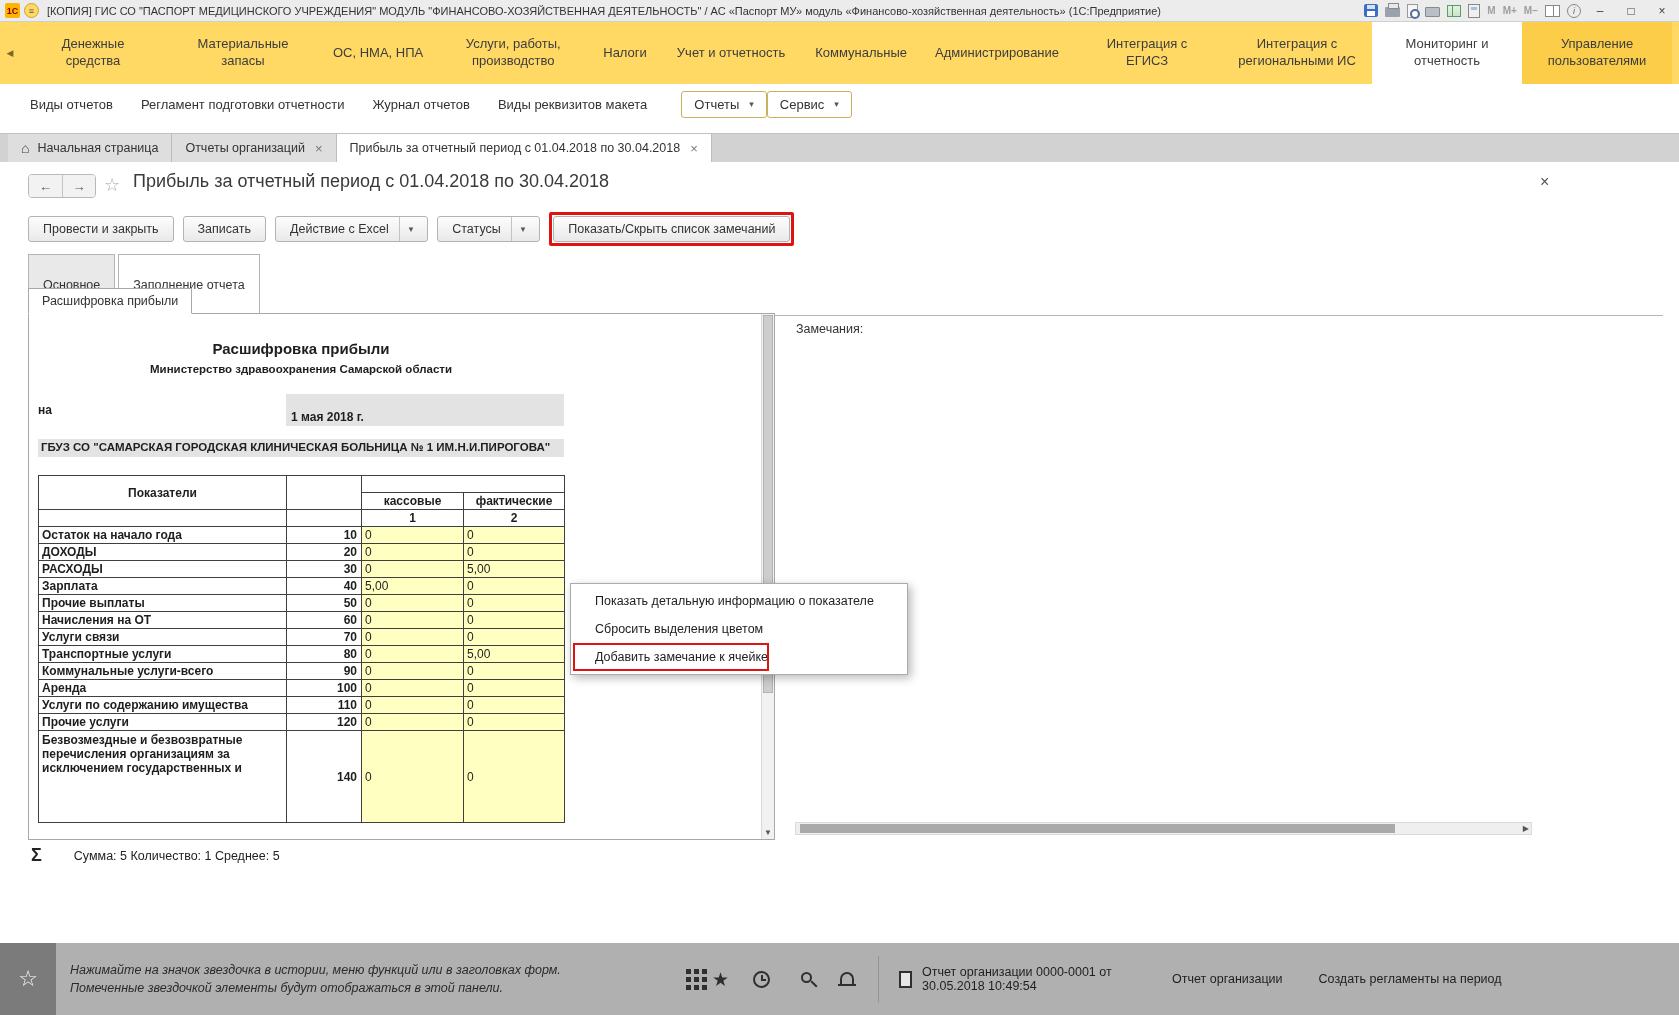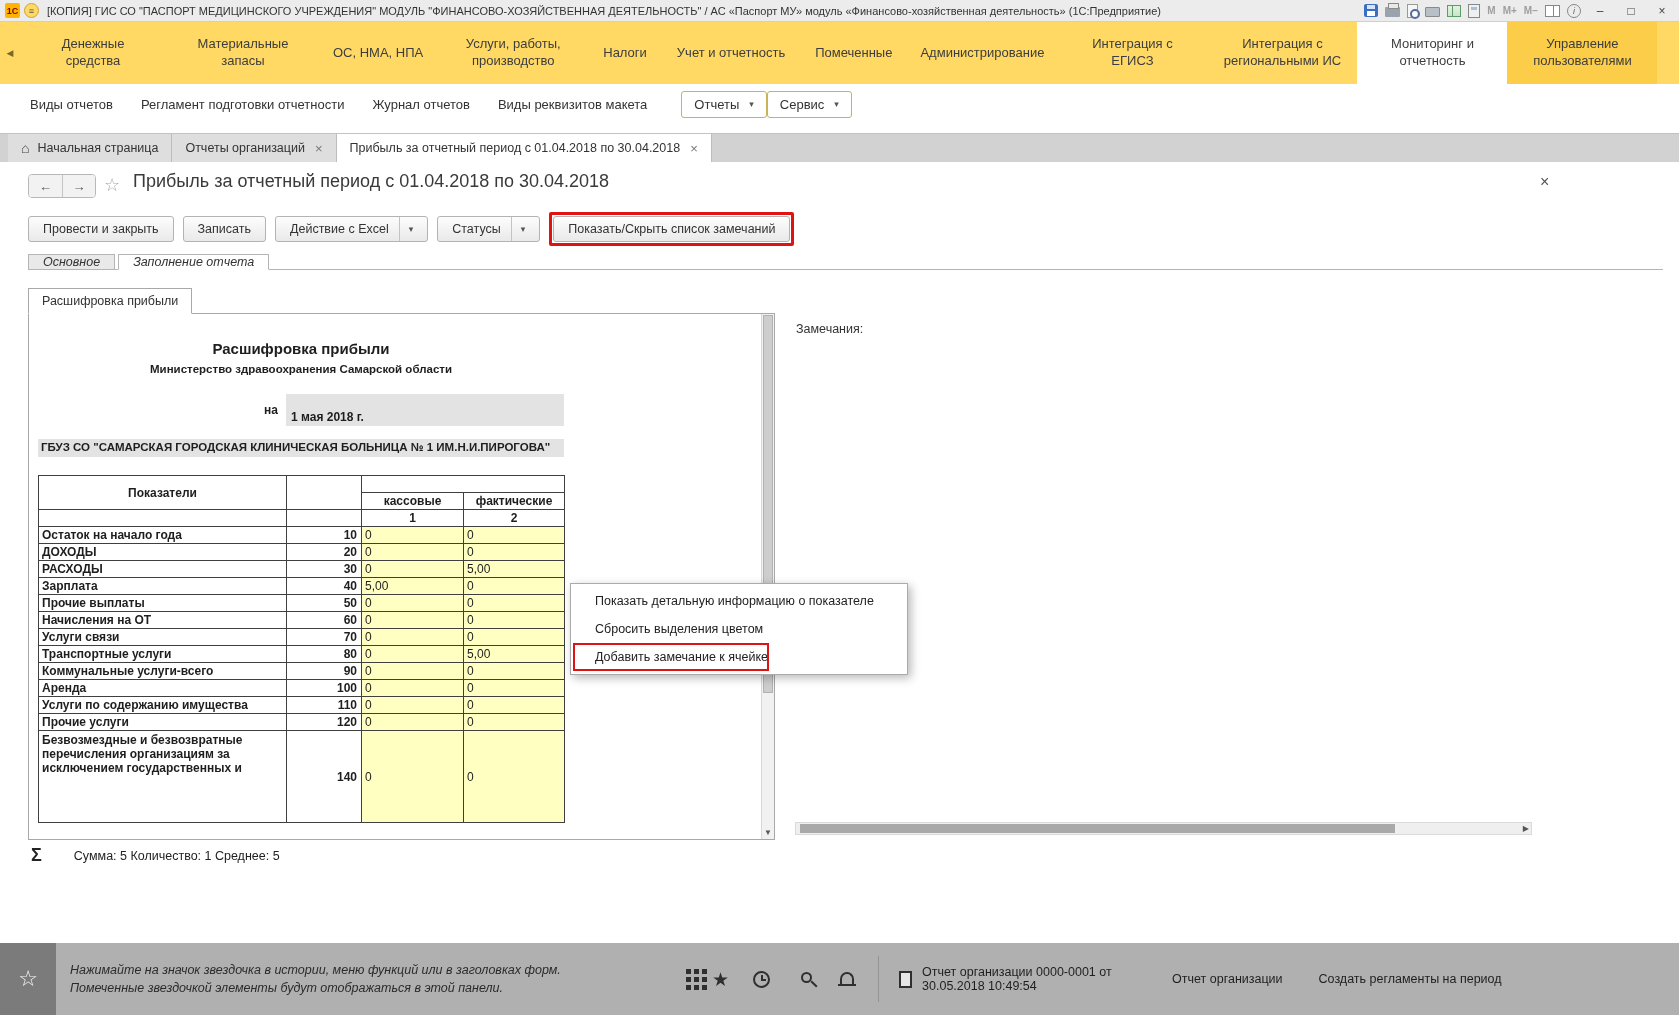--- a/index.html
+++ b/index.html
@@ -63,30 +63,30 @@
   .fav-star { position:absolute; left:104px; top:12px; font-size:18px; color:#a8a8a8; cursor:pointer; }
   .page-title { position:absolute; left:133px; top:9px; font-size:18px; color:#3a3a3a; white-space:nowrap; }
   .page-close { position:absolute; left:1540px; top:11px; font-size:16px; color:#555; cursor:pointer; }
 
   .toolbar { position:absolute; left:28px; top:50px; display:flex; align-items:center; gap:9px; }
   .btn { height:26px; padding:0 14px; background:linear-gradient(#fdfdfd,#e9e9e9); border:1px solid #b3b3b3; border-radius:3px; font-size:12.5px; color:#333; display:flex; align-items:center; cursor:pointer; white-space:nowrap; }
   .dd-caret { margin-left:10px; padding-left:9px; border-left:1px solid #c3c3c3; font-size:9px; color:#555; align-self:stretch; display:flex; align-items:center; }
   .red-outline { border:3px solid #e01313; border-radius:2px; padding:1px; }
 
   .form-tabs { position:absolute; left:28px; top:92px; right:16px; display:flex; border-bottom:1px solid #b5b5b5; }
-  .form-tab { padding:0 14px; font-size:12.5px; color:#333; background:#e9e9e9; border:1px solid #b5b5b5; margin-right:3px; margin-bottom:-1px; cursor:pointer;font-style:italic; }
+  .form-tab { padding:23px 14px; font-size:12.5px; color:#333; background:#e9e9e9; border:1px solid #b5b5b5; margin-right:3px; margin-bottom:-1px; cursor:pointer; }
   .form-tab.active { background:#fff; border-bottom:1px solid #fff; }
 
   .report-tab { position:absolute; left:28px; top:126px; height:26px; padding:5px 13px; font-size:12.5px; color:#333; background:#fff; border:1px solid #a8a8a8; border-bottom:1px solid #fff; z-index:2; cursor:pointer; }
   .report-box { position:absolute; left:28px; top:151px; width:747px; height:527px; border:1px solid #a8a8a8; background:#fff; overflow:hidden; }
   .report-inner { position:absolute; left:9px; top:0; width:560px; }
   .rep-title { margin-top:26px; width:526px; text-align:center; font-weight:bold; font-size:15px; color:#1e1e1e; }
   .rep-sub { margin-top:6px; width:526px; text-align:center; font-weight:bold; font-size:11.5px; color:#1e1e1e; }
   .rep-date-row { margin-top:26px; display:flex; align-items:center; height:18px; }
-  .rep-date-label { width:248px; text-align:right; padding-right:8px; font-weight:bold; font-size:12px; color:#1e1e1e; }
+  .rep-date-label { width:248px; padding-right:8px; font-weight:bold; font-size:12px; color:#1e1e1e; }
   .rep-date-cell { width:278px; height:18px; background:#e3e3e3; font-weight:bold; font-size:12px; color:#1e1e1e; padding:16px 5px; cursor:pointer; }
   .rep-org { margin-top:20px; width:526px; height:18px; background:#e3e3e3; font-weight:bold; font-size:11.5px; color:#1e1e1e; padding:2px 3px; white-space:nowrap; overflow:hidden; }
   .rep-table { margin-top:18px; border-collapse:collapse; table-layout:fixed; width:526px; }
   .rep-table td { border:1px solid #3f3f3f; font-size:12px; color:#1e1e1e; padding:1px 3px; height:17px; overflow:hidden; }
   .rep-table thead td { font-weight:bold; text-align:center; }
   .c-name { font-weight:bold; }
   .c-code { font-weight:bold; text-align:right; padding-right:4px !important; }
   .c-val { background:#ffffc2; }
   tr.tall td { height:92px; }
   tr.tall .c-name { vertical-align:top; padding-top:2px; }
@@ -169,21 +169,21 @@
 
   <div class="ribbon">
     <span class="ribbon-scroll">◀</span>
     <div class="ribbon-items" id="ribbon-items">
         <div class="ribbon-item">Денежные средства</div>
         <div class="ribbon-item">Материальные запасы</div>
         <div class="ribbon-item">ОС, НМА, НПА</div>
         <div class="ribbon-item">Услуги, работы, производство</div>
         <div class="ribbon-item">Налоги</div>
         <div class="ribbon-item">Учет и отчетность</div>
-        <div class="ribbon-item">Помеченные</div>
+        <div class="ribbon-item">Коммунальные</div>
         <div class="ribbon-item">Администрирование</div>
         <div class="ribbon-item">Интеграция с ЕГИСЗ</div>
         <div class="ribbon-item">Интеграция с региональными ИС</div>
         <div class="ribbon-item active">Мониторинг и отчетность</div>
         <div class="ribbon-item shaded">Управление пользователями</div>
       </div>
   </div>
 
   <div class="submenu">
     <div class="submenu-links" id="submenu-links">

